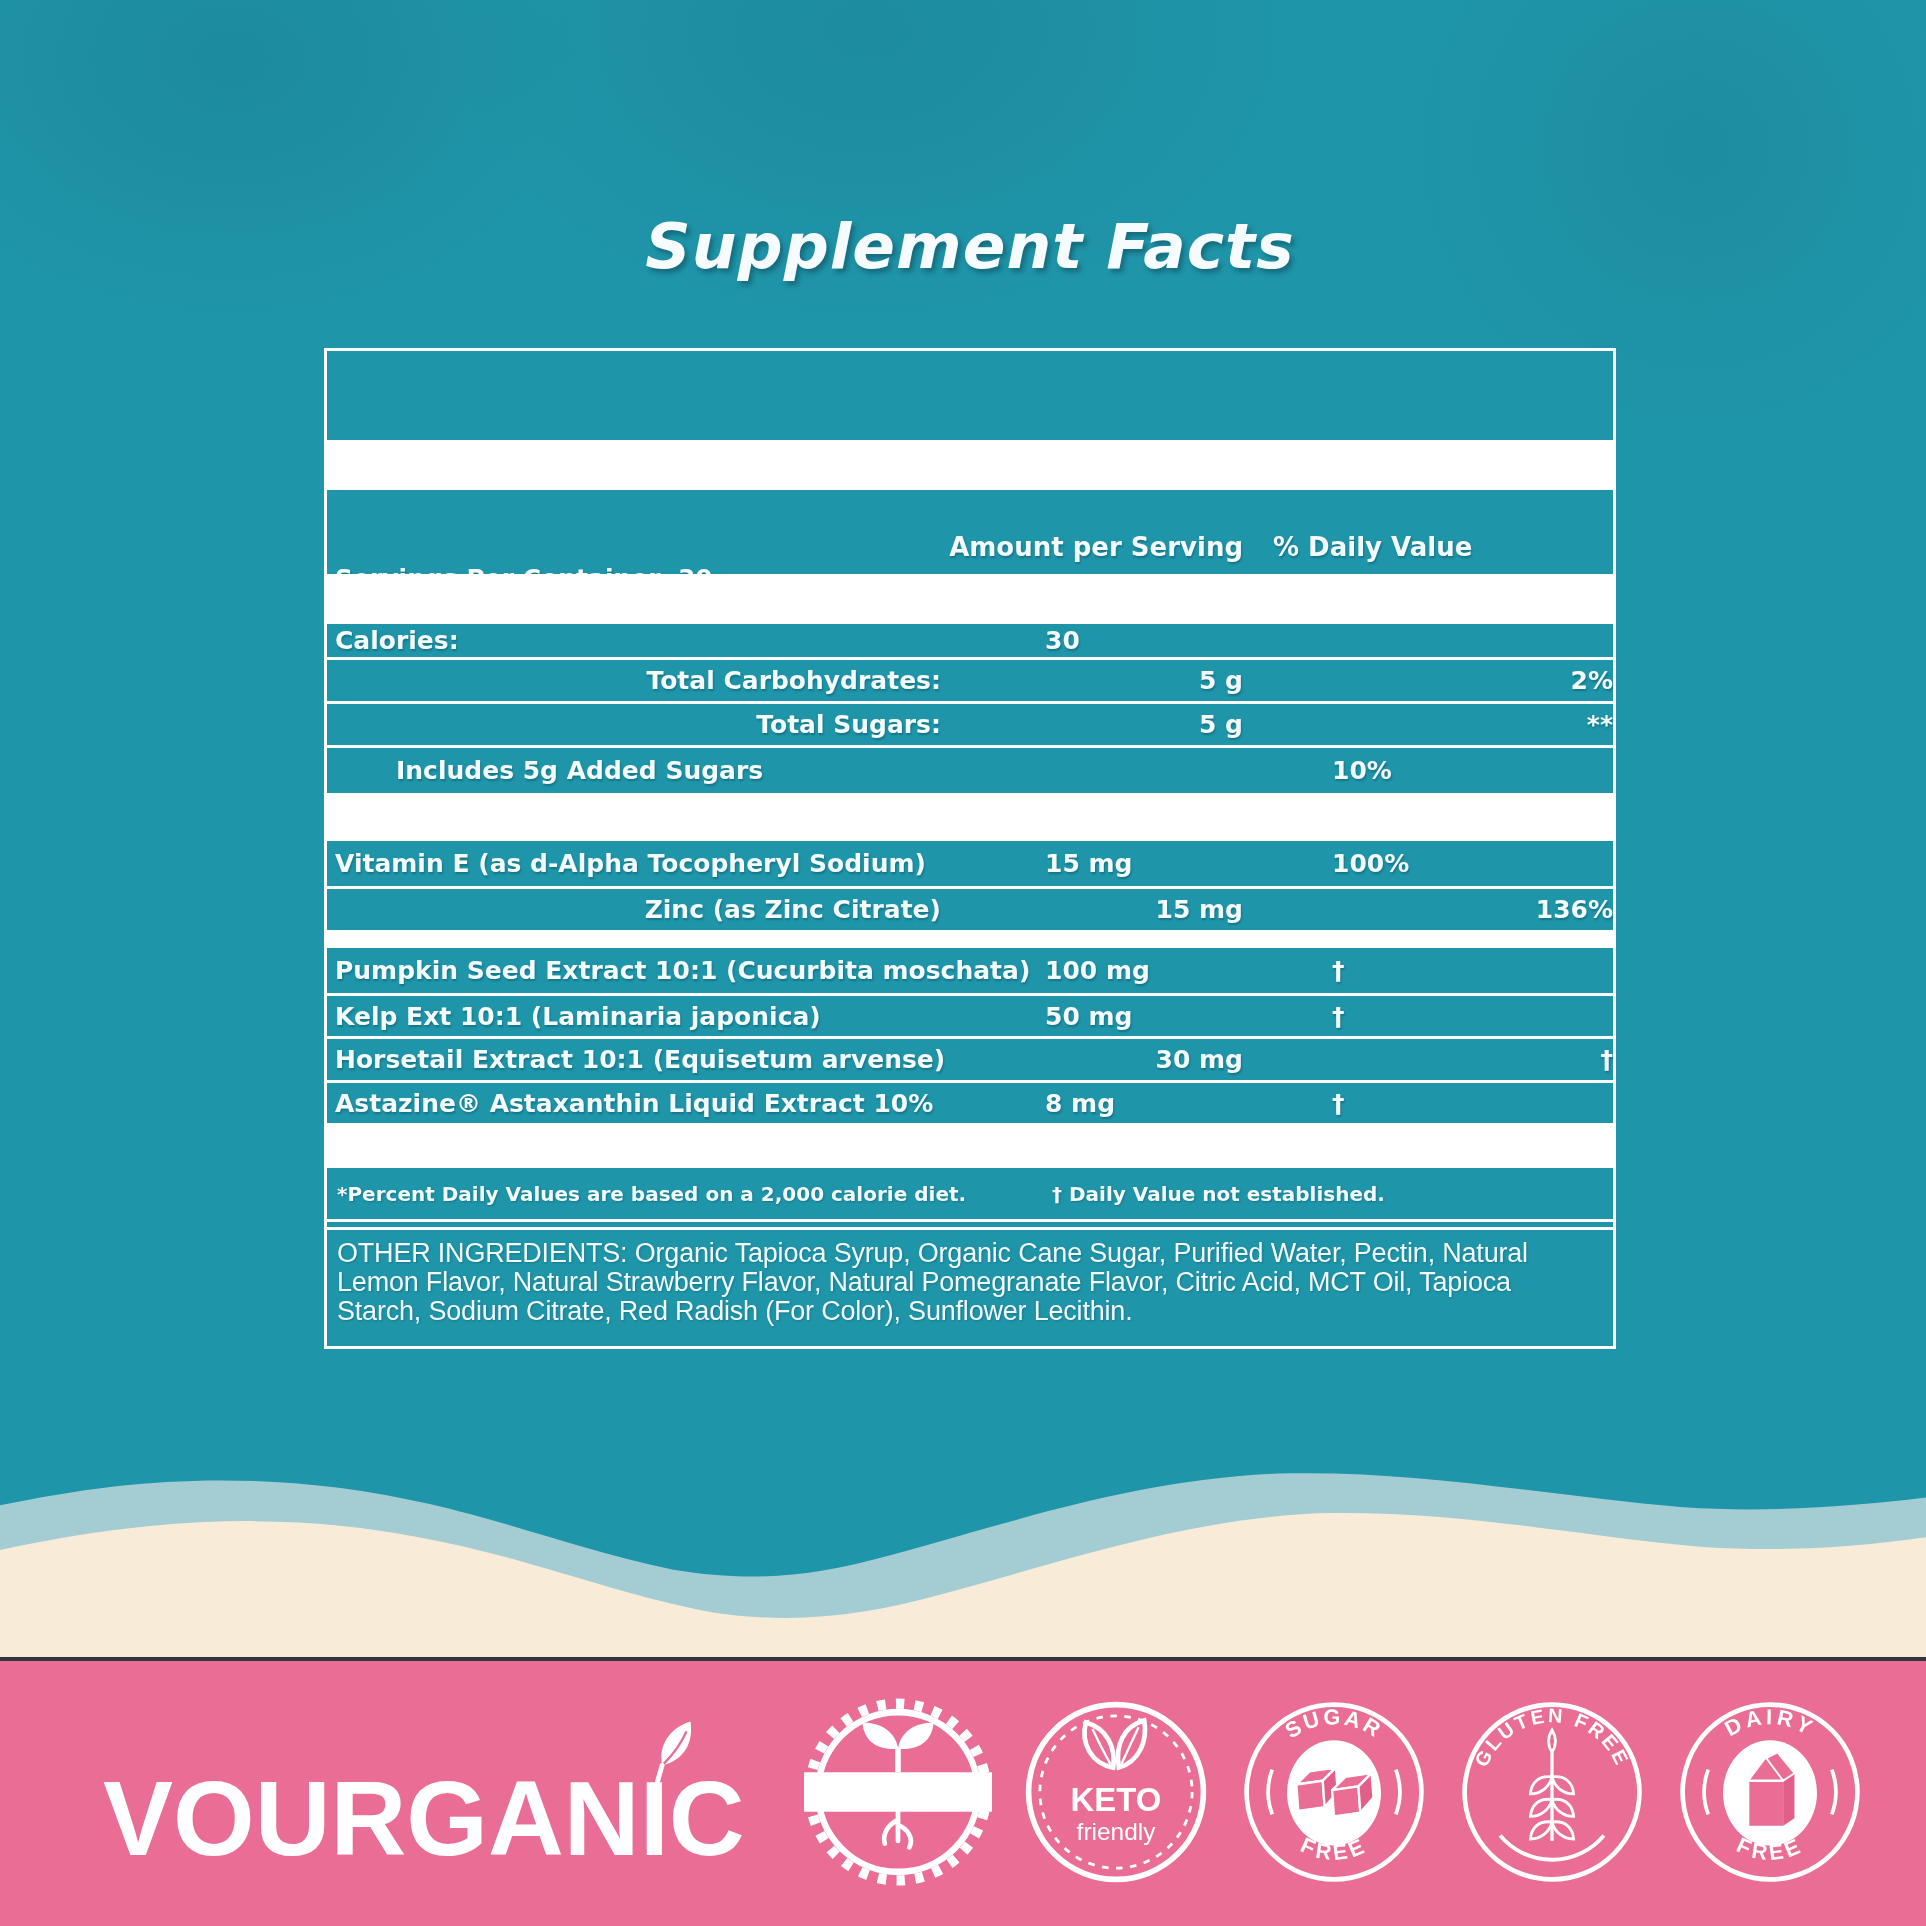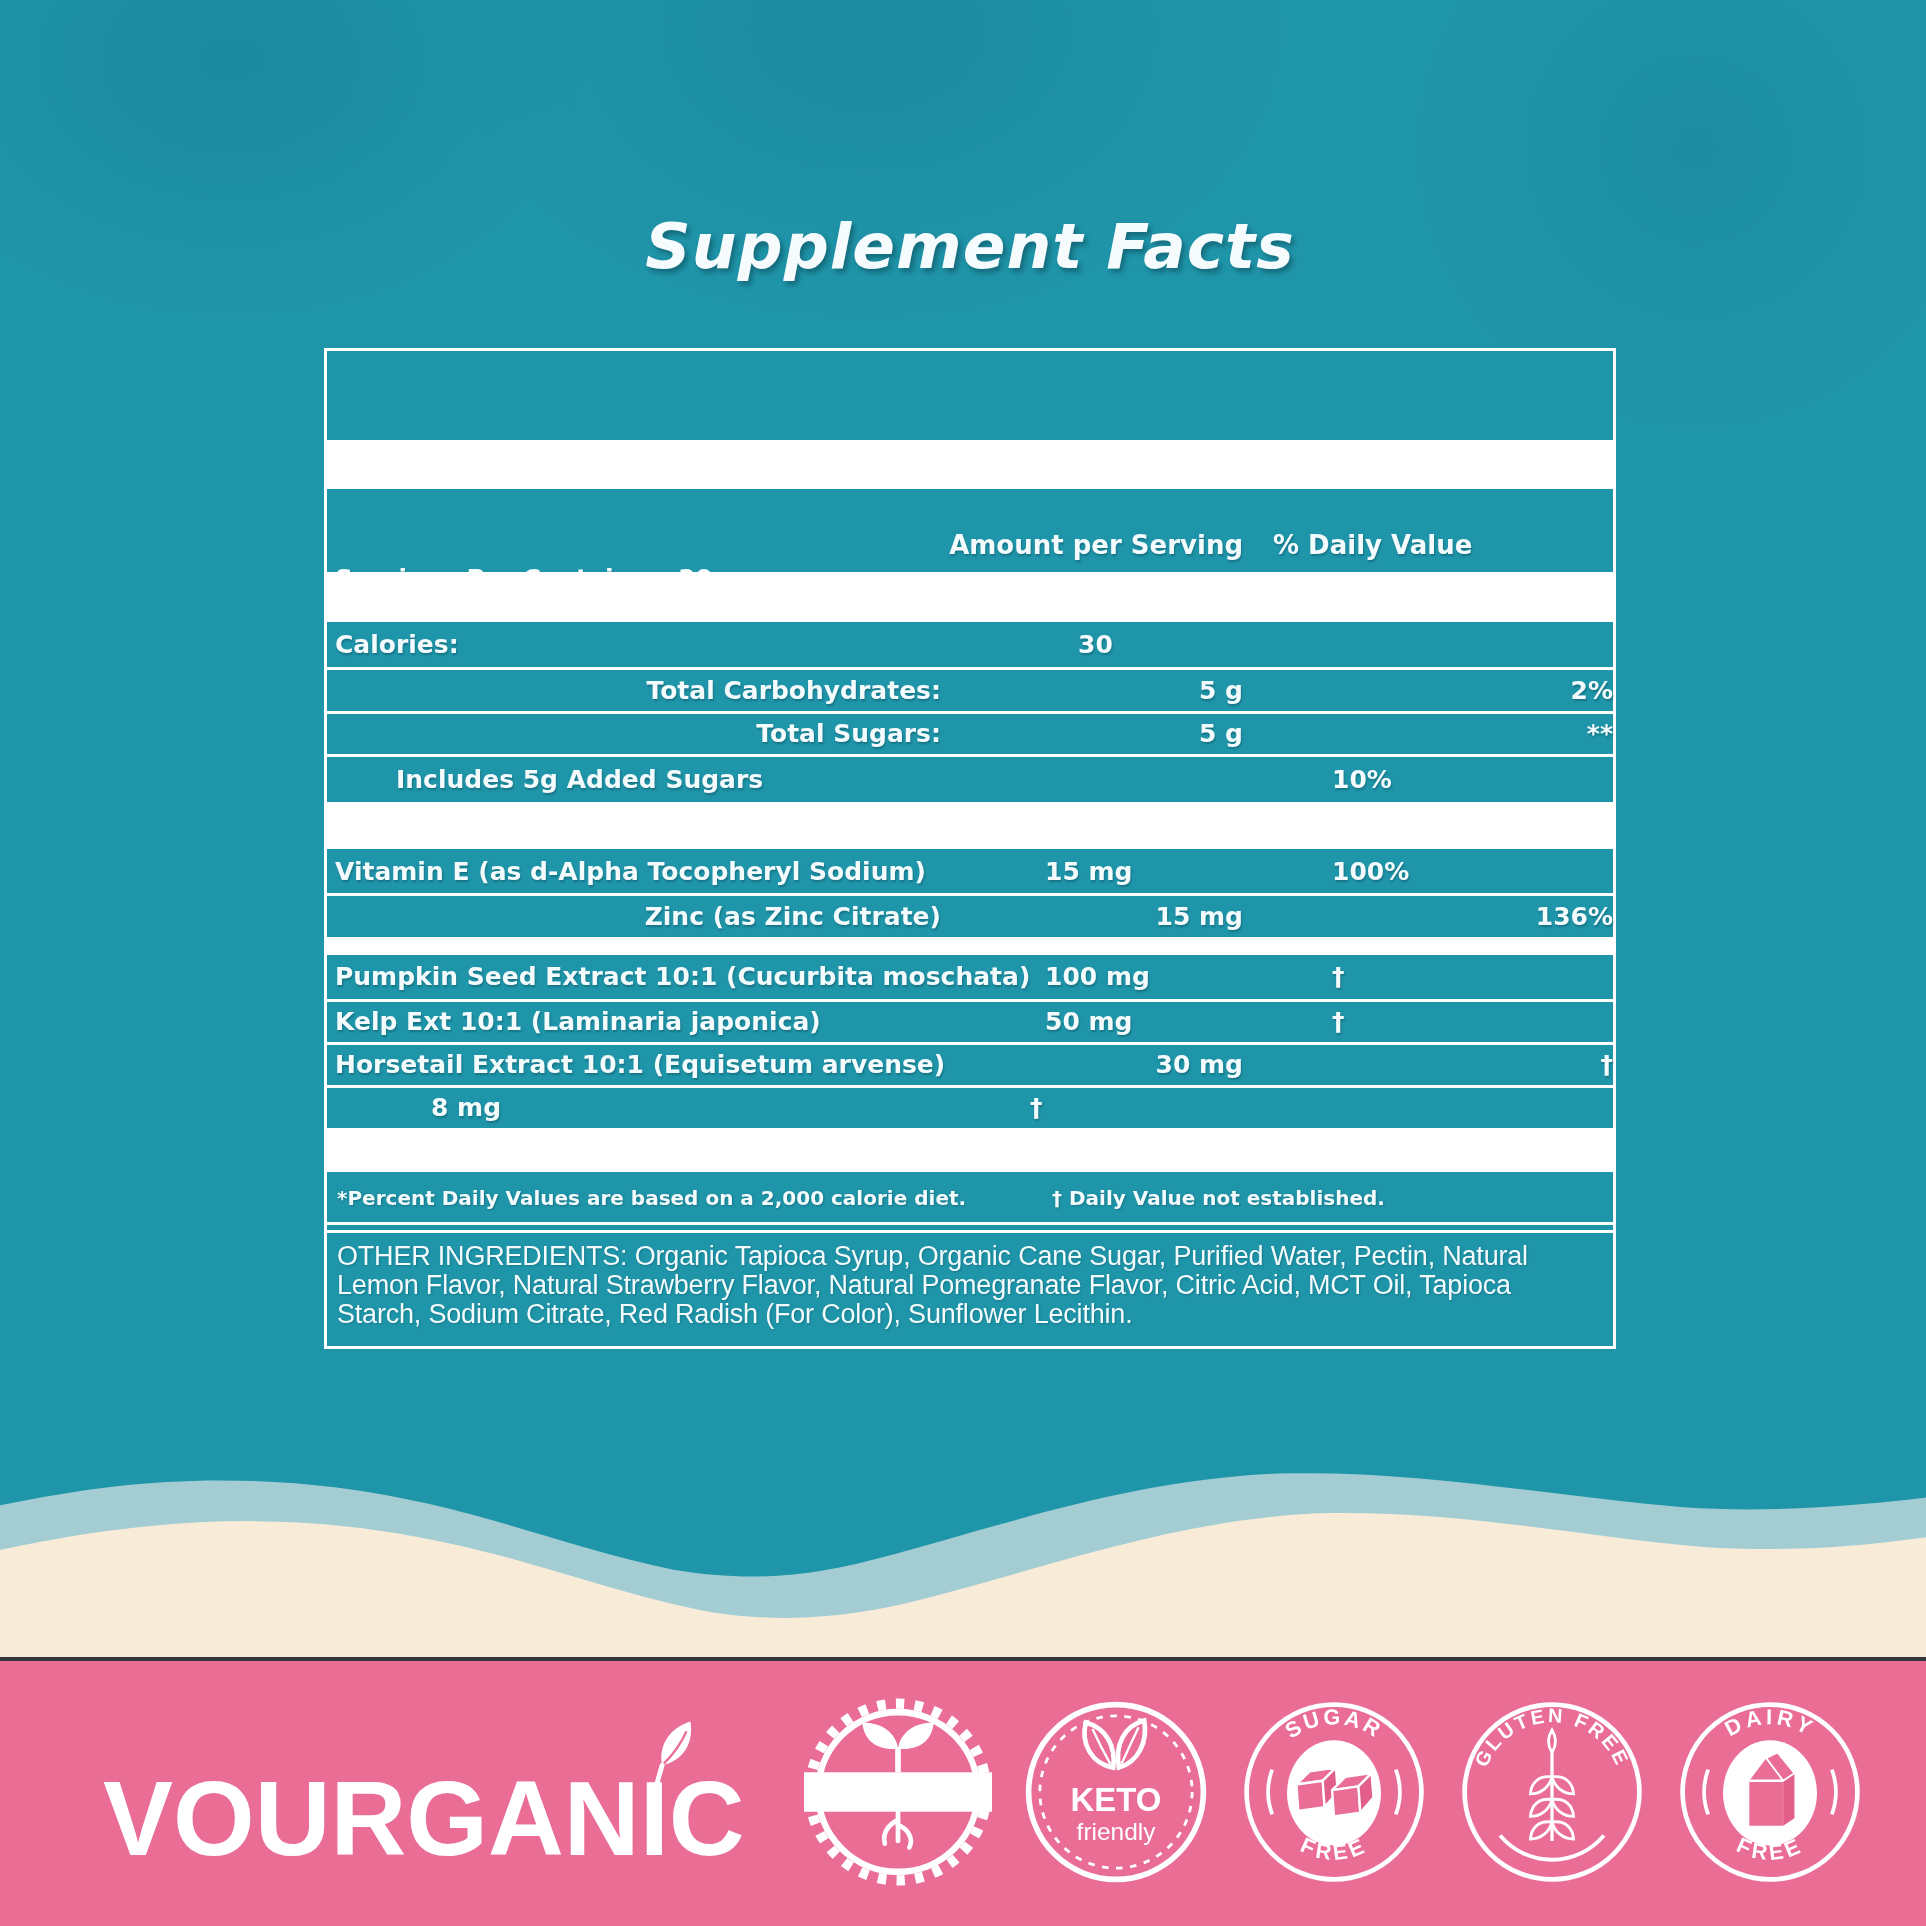--- a/index.html
+++ b/index.html
@@ -28,21 +28,21 @@
   .b50{height:50px;} .b51{height:50px;} .b48{height:48px;} .b45{height:45px;} .b18{height:18px;}
   .hdr{height:84px;display:grid;grid-template-columns:614px 302px 370px;align-items:end;
     padding-bottom:12px;font-size:26px;font-weight:700;text-shadow:1px 2px 2px rgba(8,58,72,.35);}
   .hdr .h-amt{padding-left:4px;text-align:right;} .hdr .h-dv{padding-left:30px;}
   .trow{display:grid;grid-template-columns:614px 302px 370px;align-items:center;
     font-size:25px;font-weight:700;text-shadow:1px 2px 2px rgba(8,58,72,.35);}
   .trow .lbl{padding-left:8px;white-space:nowrap;overflow:visible;}
   .trow .amt{padding-left:104px;white-space:nowrap;}
   .trow .dv{padding-left:89px;white-space:nowrap;}
   .bt{border-top:3px solid #fff;}
-  .h46{height:46px;gap:33px;} .h45{height:45px;} .h44{height:44px;text-align:right;} .h43{height:43px;} .h48{height:48px;}
+  .h46{height:33px;} .h45{height:45px;} .h44{height:44px;text-align:right;} .h43{height:43px;} .h48{height:48px;}
   .ind1{padding-left:38px !important;} .ind2{padding-left:69px !important;}
   .foot{height:51px;position:relative;font-size:20px;font-weight:700;
     text-shadow:1px 1px 2px rgba(8,58,72,.35);}
   .foot .fl{position:absolute;left:10px;top:14px;}
   .foot .fr{position:absolute;left:725px;top:14px;}
   .tealgap{height:11px;border-top:3px solid #fff;border-bottom:3px solid #fff;}
   .ingr{height:114px;padding:9px 14px 0 10px;font-family:"Liberation Sans",sans-serif;
     font-size:27px;line-height:29px;letter-spacing:-0.2px;font-weight:400;
     text-shadow:1px 1px 2px rgba(8,58,72,.3);}
   
@@ -127,20 +127,21 @@
       <div class="lbl">Kelp Ext 10:1 (Laminaria japonica)</div>
       <div class="amt">50 mg</div>
       <div class="dv">†</div>
     </div>
     <div class="trow h44 bt">
       <div class="lbl">Horsetail Extract 10:1 (Equisetum arvense)</div>
       <div class="amt">30 mg</div>
       <div class="dv">†</div>
     </div>
     <div class="trow h43 bt">
+      <div class="lbl">Astazine® Astaxanthin Liquid Extract 10%</div>
       <div class="amt">8 mg</div>
       <div class="dv">†</div>
     </div>
 
     <div class="band b45"></div>
 
     <div class="foot">
       <span class="fl">*Percent Daily Values are based on a 2,000 calorie diet.</span>
       <span class="fr">† Daily Value not established.</span>
     </div>

